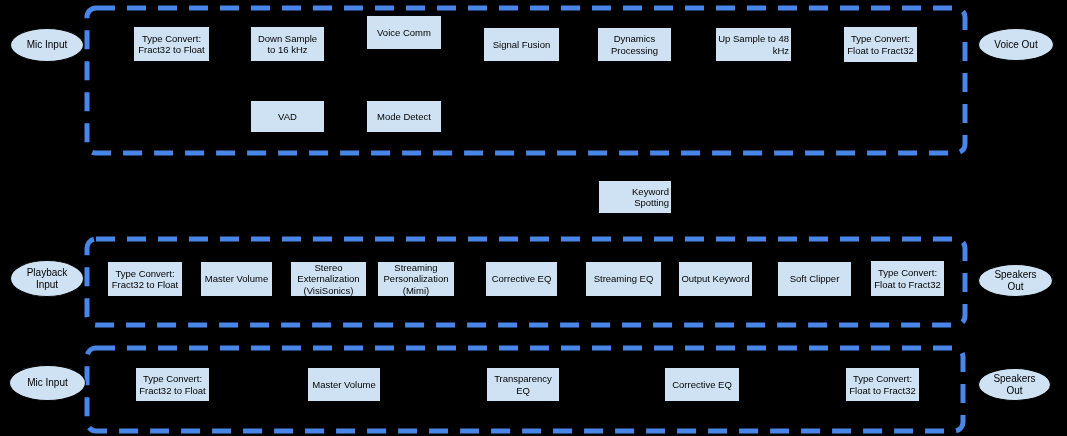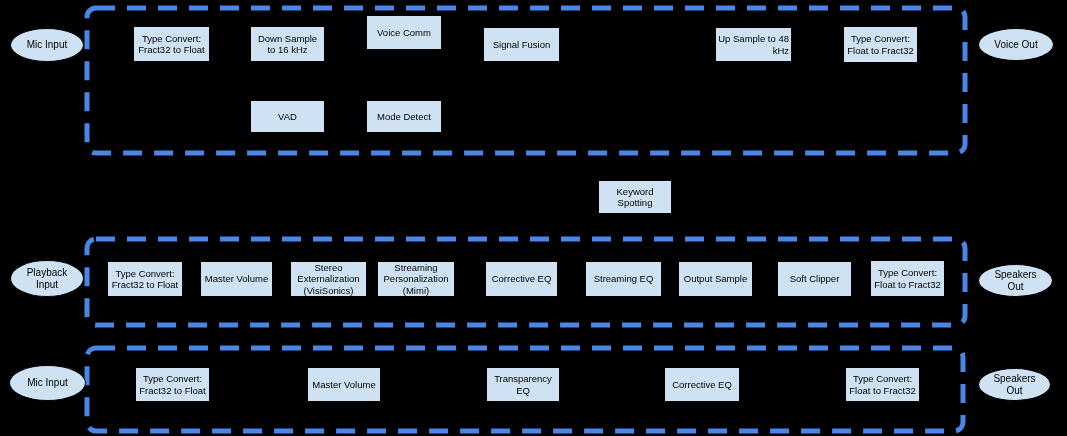--- a/index.html
+++ b/index.html
@@ -65,39 +65,40 @@
   <svg class="boundary" style="left:84px; top:345px;" width="882" height="89">
     <rect x="3" y="3" width="876" height="83" rx="9" ry="9" fill="none" stroke="#4a86e8" stroke-width="5" stroke-dasharray="19 12"></rect>
   </svg>
 
   <div class="oval" style="left:10px; top:28px; width:74px; height:34px;">Mic Input</div>
 
   <div class="block" style="left:133px; top:26px; width:77px; height:36px;">Type Convert: Fract32 to Float</div>
   <div class="block" style="left:250px; top:26px; width:75px; height:36px;">Down Sample to 16 kHz</div>
   <div class="block" style="left:366px; top:15px; width:76px; height:35px;">Voice Comm</div>
   <div class="block" style="left:483px; top:27px; width:77px; height:35px;">Signal Fusion</div>
+  <div class="block" style="left:597px; top:27px; width:75px; height:35px;">Dynamics Processing</div>
   <div class="block" style="left:715px; top:27px; width:77px; height:35px;text-align:right;">Up Sample to 48 kHz</div>
   <div class="block" style="left:843px; top:26px; width:75px; height:37px;">Type Convert: Float to Fract32</div>
 
   <div class="block" style="left:250px; top:100px; width:75px; height:33px;">VAD</div>
   <div class="block" style="left:366px; top:100px; width:76px; height:33px;">Mode Detect</div>
 
   <div class="oval" style="left:978px; top:28px; width:76px; height:33px;">Voice Out</div>
 
-  <div class="block" style="left:598px; top:180px; width:74px; height:34px;">Keyword Spotting</div>
+  <div class="block" style="left:598px; top:180px; width:74px; height:34px;text-align:right;">Keyword Spotting</div>
 
   <div class="oval" style="left:10px; top:260px; width:74px; height:37px;">Playback Input</div>
 
   <div class="block" style="left:107px; top:261px; width:76px; height:36px;">Type Convert: Fract32 to Float</div>
   <div class="block" style="left:200px; top:261px; width:73px; height:36px;">Master Volume</div>
   <div class="block" style="left:290px; top:261px; width:77px; height:36px;">Stereo Externalization (VisiSonics)</div>
   <div class="block" style="left:377px; top:261px; width:78px; height:36px;">Streaming Personalization (Mimi)</div>
   <div class="block" style="left:485px; top:261px; width:73px; height:36px;">Corrective EQ</div>
   <div class="block" style="left:585px; top:261px; width:77px; height:36px;">Streaming EQ</div>
-  <div class="block" style="left:678px; top:261px; width:75px; height:36px;">Output Sample</div>
+  <div class="block" style="left:678px; top:261px; width:75px; height:36px;">Output Keyword</div>
   <div class="block" style="left:777px; top:261px; width:75px; height:36px;">Soft Clipper</div>
   <div class="block" style="left:870px; top:260px; width:75px; height:37px;">Type Convert: Float to Fract32</div>
 
   <div class="oval" style="left:978px; top:264px; width:75px; height:33px;">Speakers Out</div>
 
   <div class="oval" style="left:9px; top:365px; width:77px; height:36px;">Mic Input</div>
 
   <div class="block" style="left:135px; top:367px; width:75px; height:35px;">Type Convert: Fract32 to Float</div>
   <div class="block" style="left:307px; top:367px; width:74px; height:35px;">Master Volume</div>
   <div class="block" style="left:486px; top:367px; width:74px; height:35px;">Transparency EQ</div>

